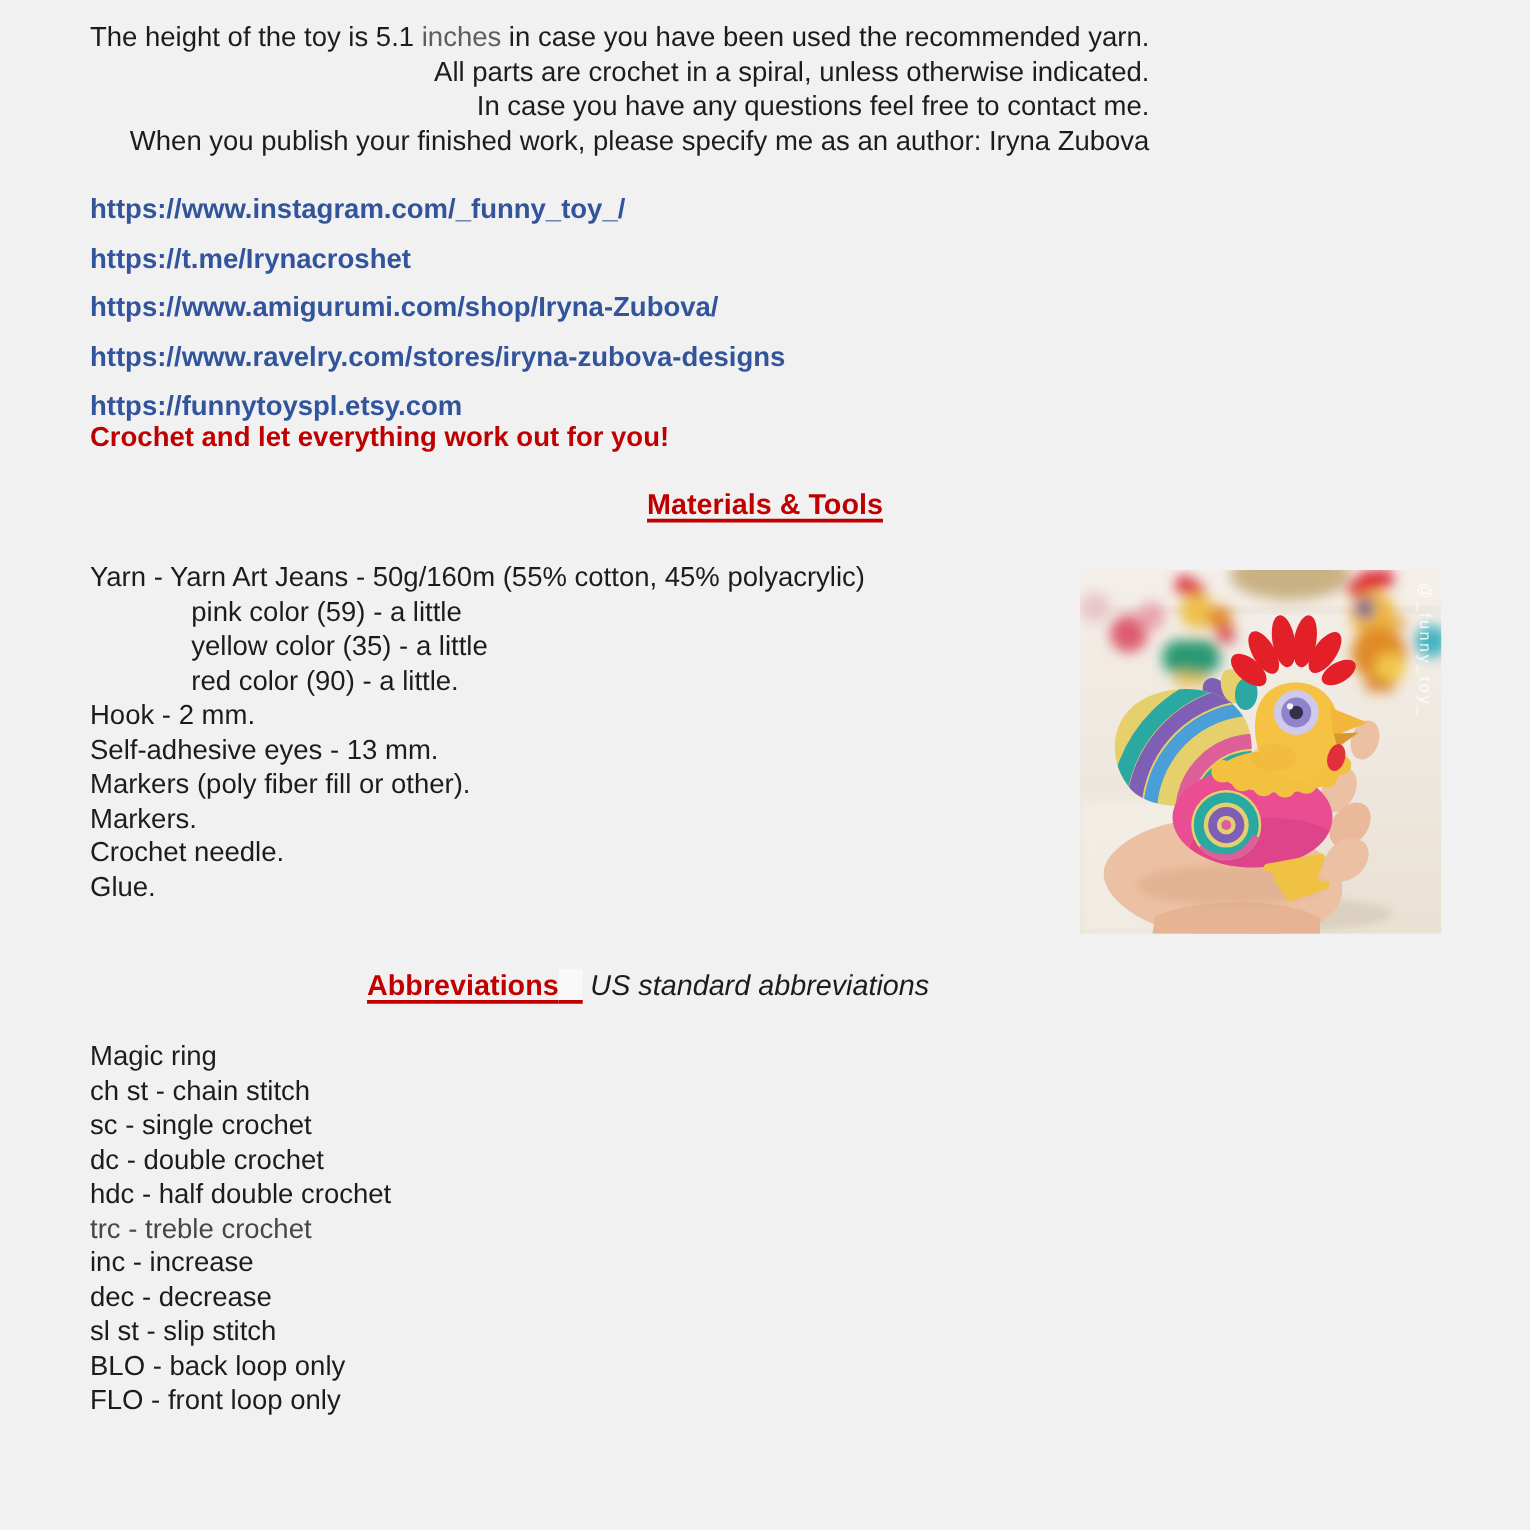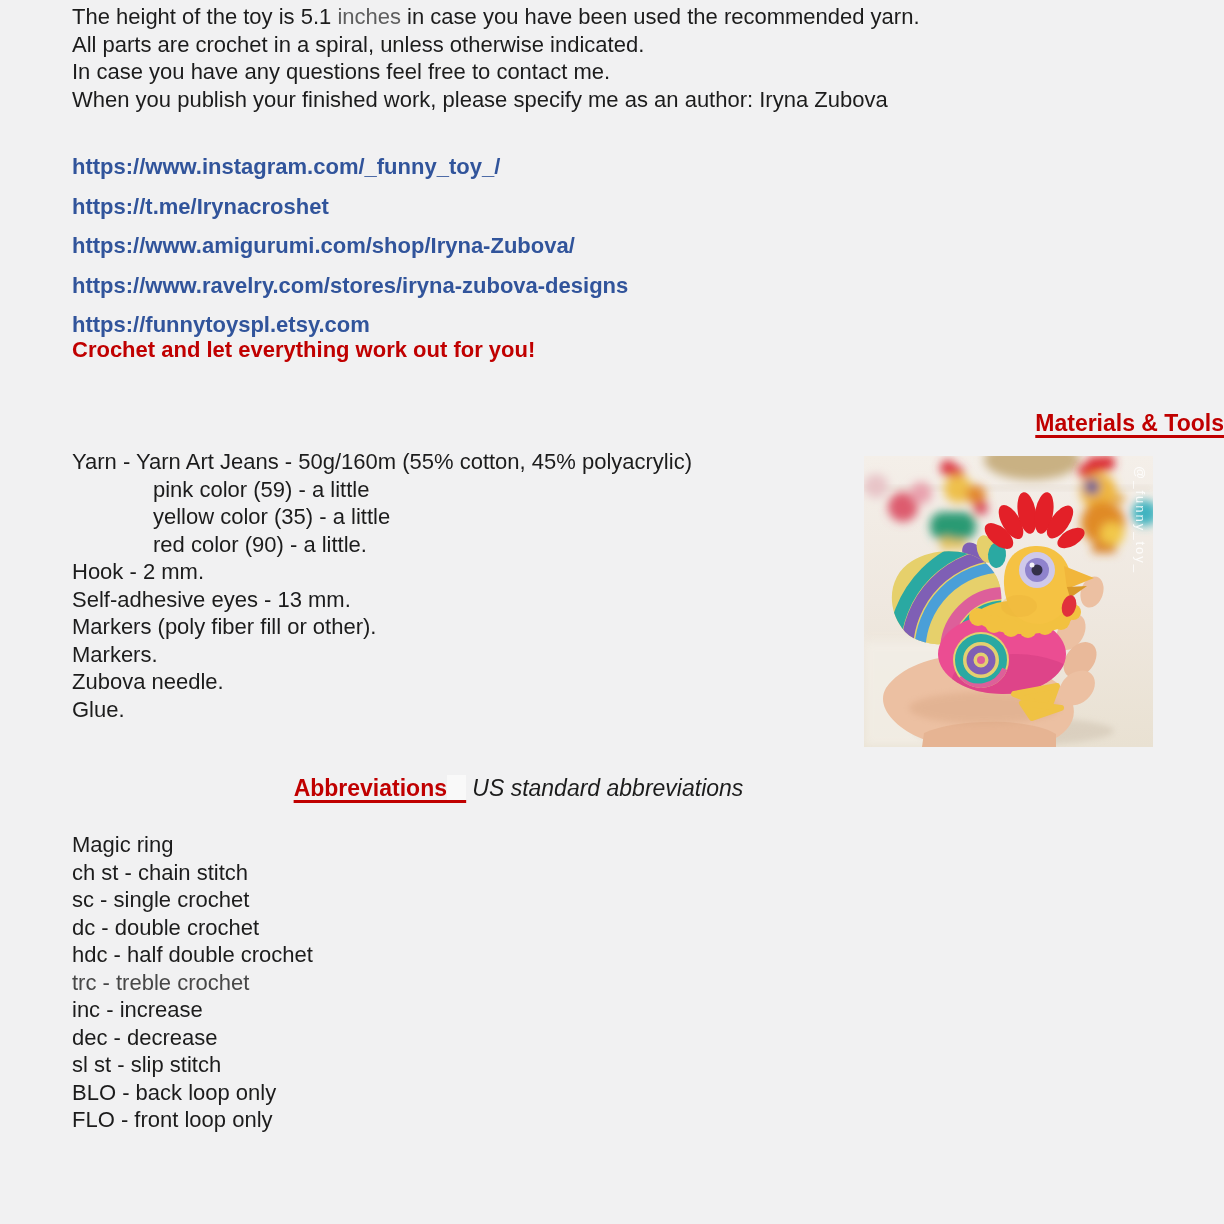--- a/index.html
+++ b/index.html
@@ -4,26 +4,26 @@
 <style>
   html,body { margin:0; padding:0; background:#f1f1f2; }
   .page {
     position:relative; width:1224px; height:1224px;
     background:#f1f1f2; overflow:hidden;
     font-family:"Liberation Sans","DejaVu Sans",sans-serif;
     font-size:22px; line-height:27.5px; color:#1c1c1c;
   }
   .abs { position:absolute; }
   .pre { white-space:pre; }
-  .intro { left:72px; top:3px; }
+  .intro { left:72px; top:16px;text-align:right; }
   .muted-word { color:#5e5e5e; }
   .links { left:72px; top:141px; color:#31549b; font-weight:700; }
   .link-line { cursor:pointer;margin-top:12px; }
   .motto { left:72px; top:336px; color:#c00000; font-weight:700; }
-  .heading-row { left:0; top:390px; width:1224px; text-align:right;margin-top:20px; }
+  .heading-row { left:0; top:390px; width:1224px; text-align:center; }
   .abbrev-row { left:0; top:775px; width:1037px; text-align:center; }
   .red-heading {
     color:#c00000; font-weight:700; font-size:23px;
     text-decoration:underline; text-decoration-thickness:2.5px; text-underline-offset:4px;
   }
   .hl-space { background:#f9f9f9; }
   .note-italic { font-style:italic; font-size:23px; color:#1c1c1c; }
   .materials { left:72px; top:448px; }
   .abbrevs { left:72px; top:831px; }
   .indent { margin-left:81px; }
@@ -59,21 +59,21 @@
 
   <div class="abs materials">
     <div>Yarn - Yarn Art Jeans - 50g/160m (55% cotton, 45% polyacrylic)</div>
     <div class="indent">pink color (59) - a little</div>
     <div class="indent">yellow color (35) - a little</div>
     <div class="indent">red color (90) - a little.</div>
     <div>Hook - 2 mm.</div>
     <div>Self-adhesive eyes - 13 mm.</div>
     <div>Markers (poly fiber fill or other).</div>
     <div>Markers.</div>
-    <div>Zubova needle.</div>
+    <div>Crochet needle.</div>
     <div>Glue.</div>
   </div>
 
   <div class="abs abbrev-row">
     <span class="red-heading"><span>Abbreviations</span><span class="hl-space">&nbsp;&nbsp;&nbsp;</span></span><span>&nbsp;</span><span class="note-italic">US standard abbreviations</span>
   </div>
 
   <div class="abs abbrevs">
     <div>Magic ring</div>
     <div>ch st - chain stitch</div>

